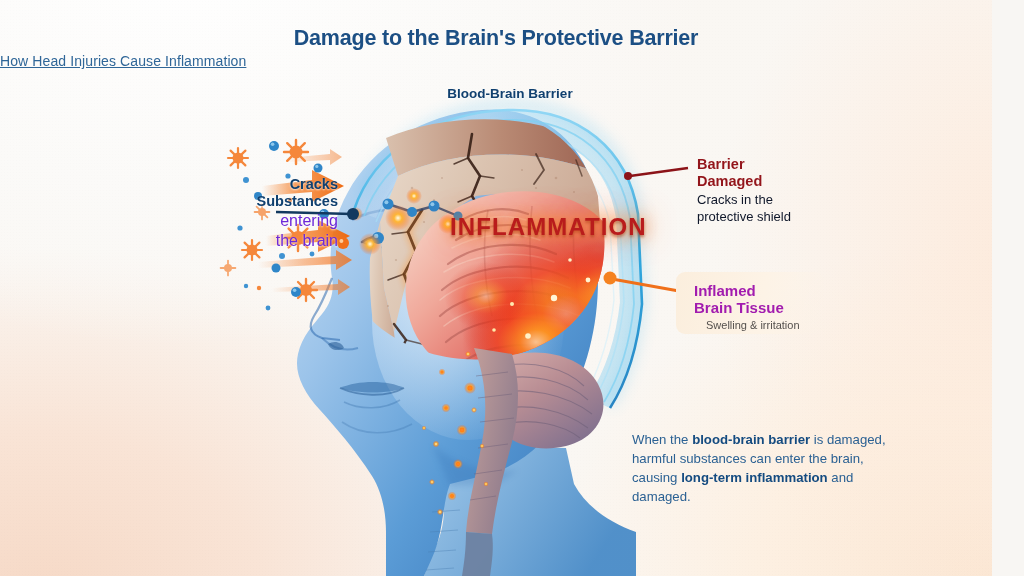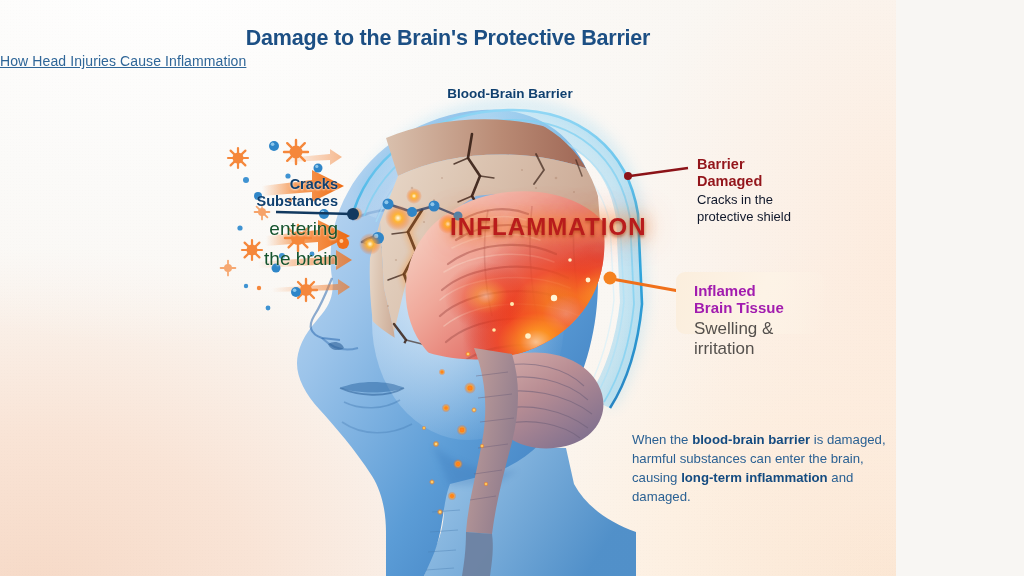--- a/index.html
+++ b/index.html
@@ -2,21 +2,21 @@
 <html><head>
 <meta charset="utf-8">
 <title>Damage to the Brain's Protective Barrier</title>
 <style>
   html,body{margin:0;padding:0;}
   body{
     width:1024px;height:576px;overflow:hidden;
     font-family:"Liberation Sans", sans-serif;
     background:#f8f6f3;
   }
-  #stage{position:relative;width:896px;height:576px;overflow:hidden;}
+  #stage{position:relative;width:992px;height:576px;overflow:hidden;}
 
   
   .bg-base{position:absolute;inset:0;background:#faf7f3;}
   .bg-warm-bl{position:absolute;inset:0;
     background:radial-gradient(ellipse 700px 520px at 4% 104%, #f6d9c6 0%, #f9e4d6 32%, rgba(250,240,232,0) 68%);}
   .bg-warm-br{position:absolute;inset:0;
     background:radial-gradient(ellipse 620px 470px at 100% 100%, #fbe6d2 0%, #fdf0e2 38%, rgba(253,243,234,0) 72%);}
   .bg-warm-r{position:absolute;inset:0;
     background:radial-gradient(ellipse 480px 600px at 104% 46%, #fdeadb 0%, rgba(253,240,230,0) 66%);}
   .bg-cool-tl{position:absolute;inset:0;
@@ -51,36 +51,36 @@
     position:absolute;left:450px;top:213px;
     font-size:24px;font-weight:bold;letter-spacing:1.1px;
     color:#b91c1c;
     text-shadow:0 0 14px rgba(255,140,40,.95),0 0 30px rgba(255,90,20,.8),0 2px 3px rgba(120,20,0,.55);
   }
 
   
   .lbl-left{position:absolute;left:206px;top:176px;width:132px;text-align:right;}
   .lbl-left .strong{font-size:14.5px;font-weight:bold;color:#10406f;line-height:1.16;
     text-shadow:0 1px 2px rgba(255,255,255,.8);}
-  .lbl-left .sub{font-size:19px;color:#14532d;line-height:1.2;margin-top:8px;
+  .lbl-left .sub{font-size:16px;color:#6d28d9;line-height:1.2;margin-top:1px;
     text-shadow:0 1px 2px rgba(255,255,255,.8);}
 
   
   .lbl-damaged{position:absolute;left:697px;top:156px;width:150px;}
   .lbl-damaged .strong{font-size:14.5px;font-weight:bold;color:#93151b;line-height:1.16;}
   .lbl-damaged .sub{font-size:13px;color:#0f172a;line-height:1.2;margin-top:2px;}
 
   .lbl-inflamed-box{
     position:absolute;left:676px;top:272px;width:148px;height:62px;
     background:linear-gradient(100deg,#fbeedd 0%,#fdf3e6 58%,rgba(253,245,236,0) 100%);
     border-radius:9px;
   }
   .lbl-inflamed{position:absolute;left:694px;top:282px;width:140px;}
   .lbl-inflamed .strong{font-size:15px;font-weight:bold;color:#a21caf;line-height:1.16;}
-  .lbl-inflamed .sub{font-size:17px;color:#54504d;line-height:1.2;margin-top:2px;}
+  .lbl-inflamed .sub{font-size:11px;color:#54504d;line-height:1.2;margin-top:2px;margin-left:12px;}
 
   
   .caption{
     position:absolute;left:632px;top:430px;width:276px;
     font-size:13.2px;line-height:1.45;color:#2b6193;
   }
   .caption b{color:#144b80;font-weight:bold;}
 </style>
 </head>
 <body>

